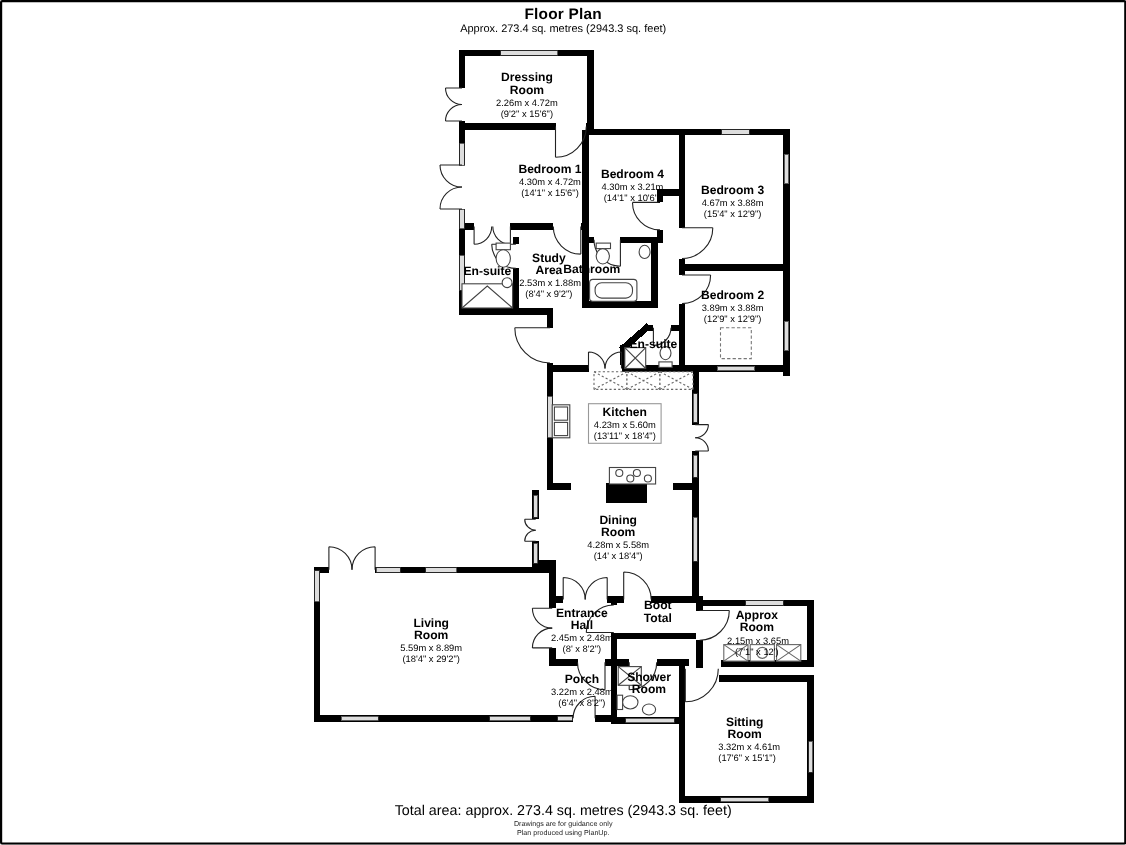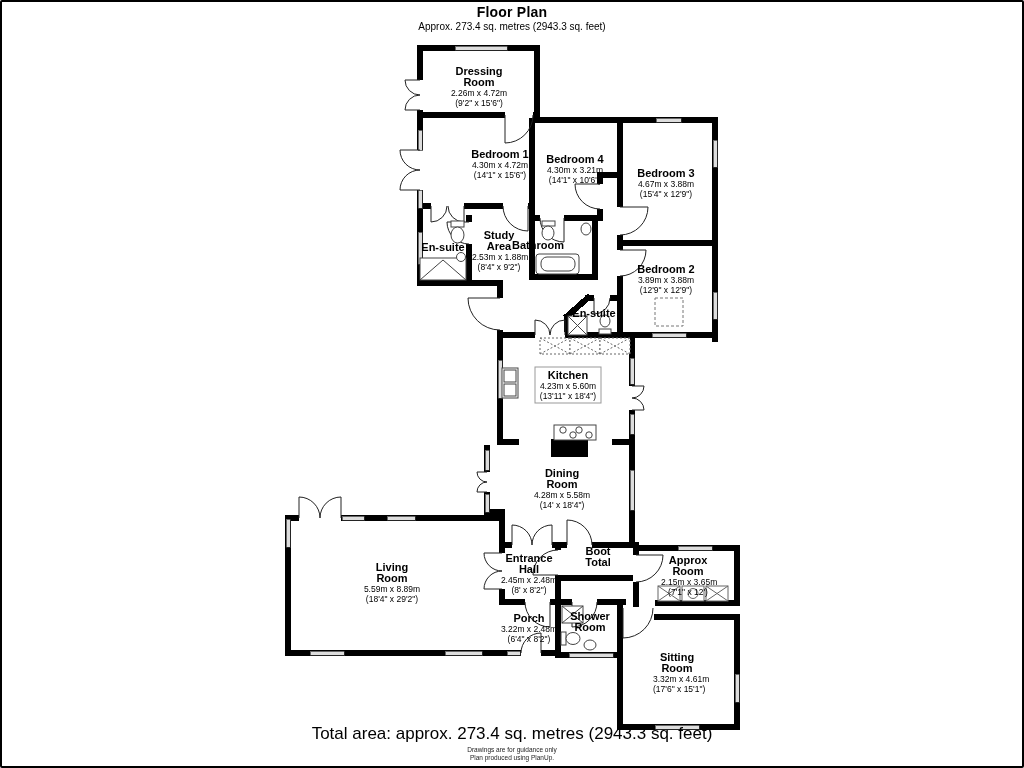--- a/index.html
+++ b/index.html
@@ -4,21 +4,21 @@
 <style>
   html,body {margin:0; padding:0; background:#fff;}
   .page {position:relative; width:1024px; height:768px; background:#fff;
          border:2px solid #000; border-radius:2px; box-sizing:border-box;
          overflow:hidden; font-family:"Liberation Sans", sans-serif;}
   .plan-svg {position:absolute; left:0; top:0;}
   .header {position:absolute; top:2px; left:0; width:100%; text-align:center; color:#000;}
   .title {font-size:14px; font-weight:bold; letter-spacing:.2px;}
   .subtitle {font-size:10px; margin-top:1px;}
   .footer {position:absolute; bottom:4px; left:0; width:100%; text-align:center; color:#000;}
-  .total {font-size:17px;}
+  .total {font-size:13px;}
   .fineprint {font-size:6.5px; line-height:1.25; margin-top:2px; color:#222;}
   .room-label {position:absolute; transform:translateX(-50%); text-align:center; color:#000;}
   .rname {font-weight:bold; font-size:11px; line-height:1.0;}
   .rdim  {font-size:8.5px; line-height:1.2; white-space:nowrap;}
 </style>
 </head>
 <body>
 
 <div class="page">
 

